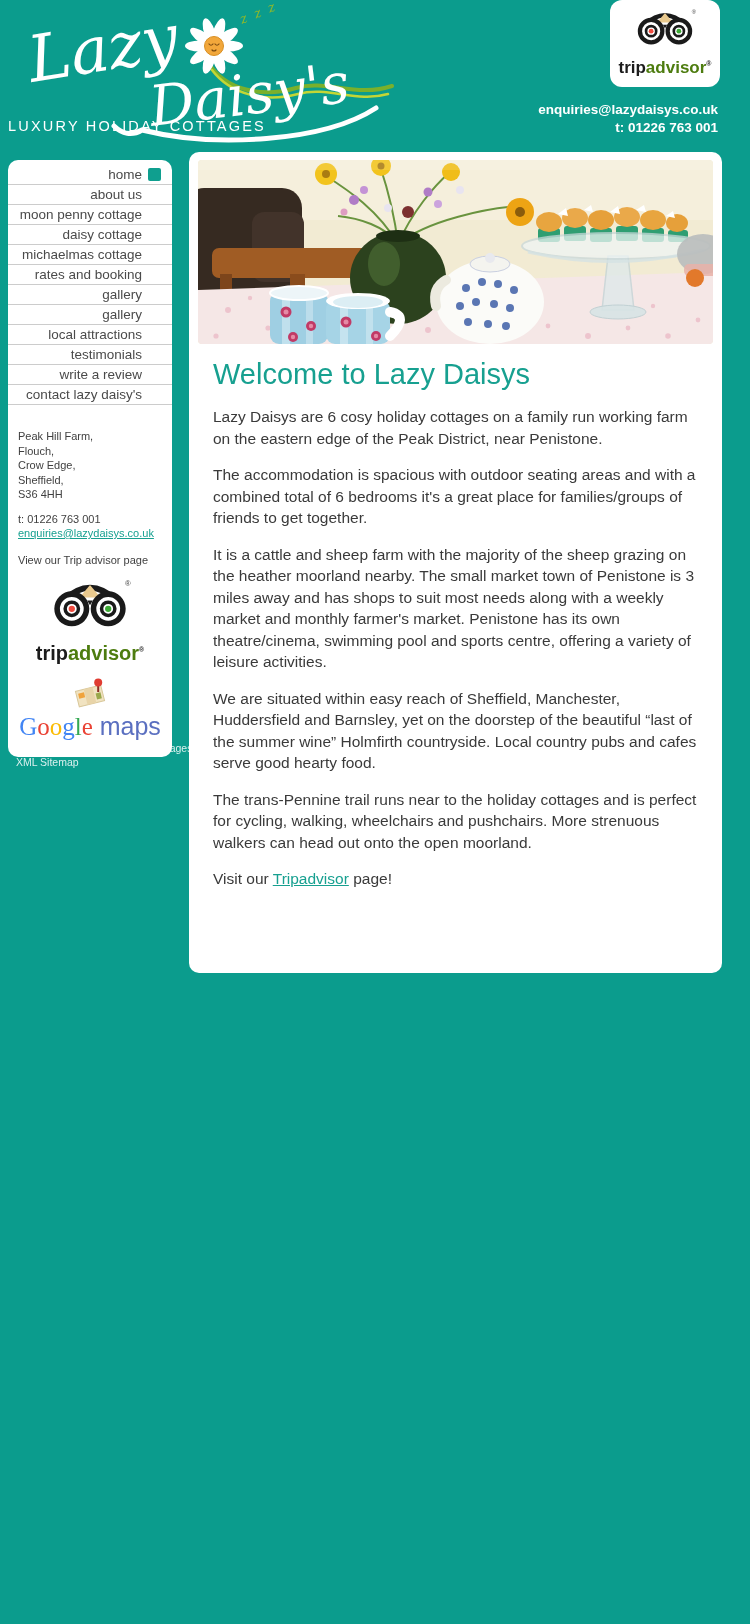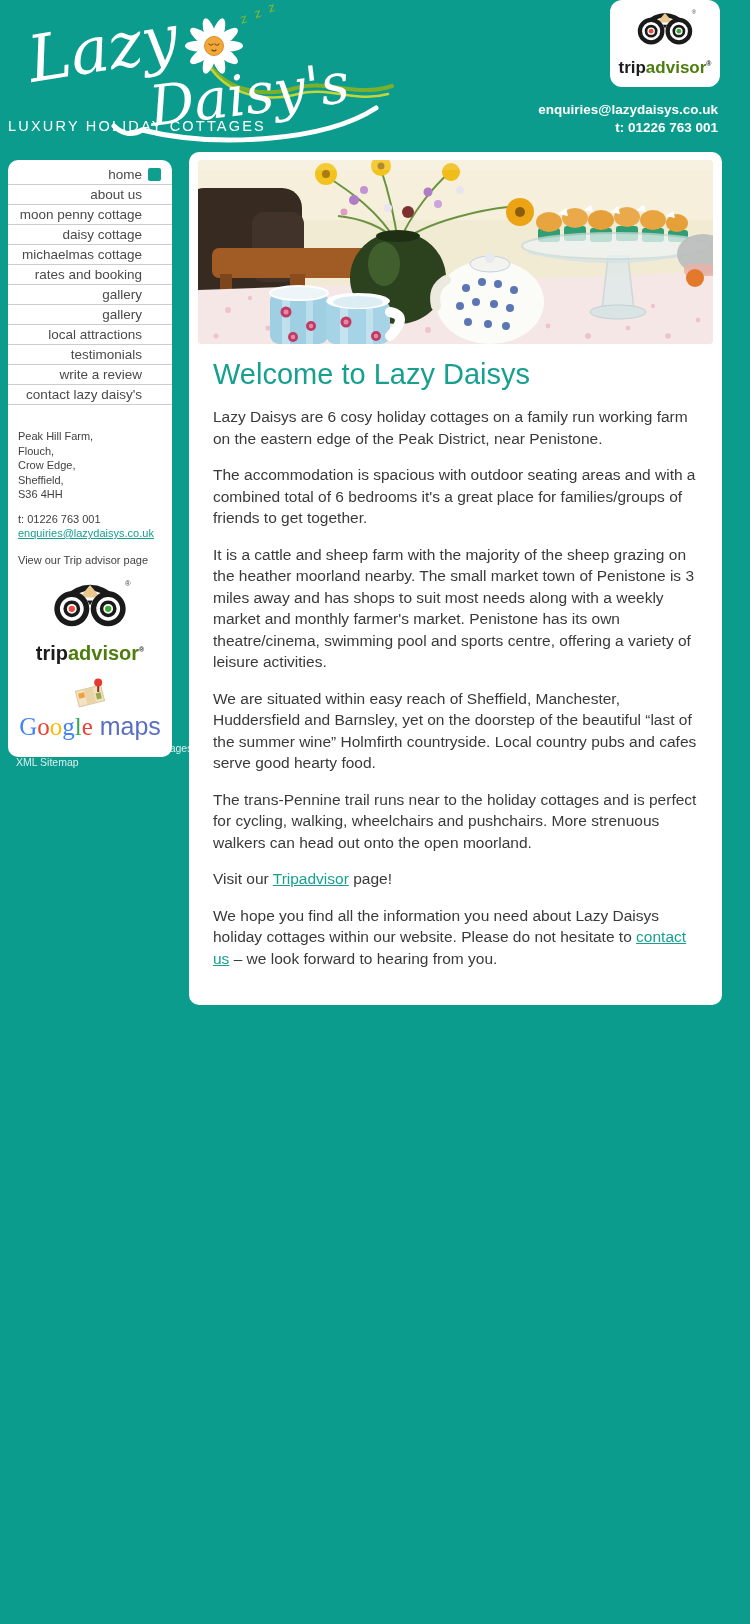--- a/index.html
+++ b/index.html
@@ -347,16 +347,15 @@
 
   <div class="main-text">
     <h1 class="main-heading">Welcome to Lazy Daisys</h1>
     <div>
         <p>Lazy Daisys are 6 cosy holiday cottages on a family run working farm on the eastern edge of the Peak District, near Penistone.</p>
         <p>The accommodation is spacious with outdoor seating areas and with a combined total of 6 bedrooms it's a great place for families/groups of friends to get together.</p>
         <p>It is a cattle and sheep farm with the majority of the sheep grazing on the heather moorland nearby. The small market town of Penistone is 3 miles away and has shops to suit most needs along with a weekly market and monthly farmer's market. Penistone has its own theatre/cinema, swimming pool and sports centre, offering a variety of leisure activities.</p>
         <p>We are situated within easy reach of Sheffield, Manchester, Huddersfield and Barnsley, yet on the doorstep of the beautiful “last of the summer wine” Holmfirth countryside. Local country pubs and cafes serve good hearty food.</p>
         <p>The trans-Pennine trail runs near to the holiday cottages and is perfect for cycling, walking, wheelchairs and pushchairs. More strenuous walkers can head out onto the open moorland.</p>
         <p>Visit our <a class="text-link">Tripadvisor</a> page!</p>
-        <p>We hope you find all the information you need about Lazy Daisys holiday cottages within our website. Please do not hesitate to <a class="text-link">contact us</a> – we look forward to hearing from you.</p>
       </div>
   </div>
 </div>
 
 </body></html>

